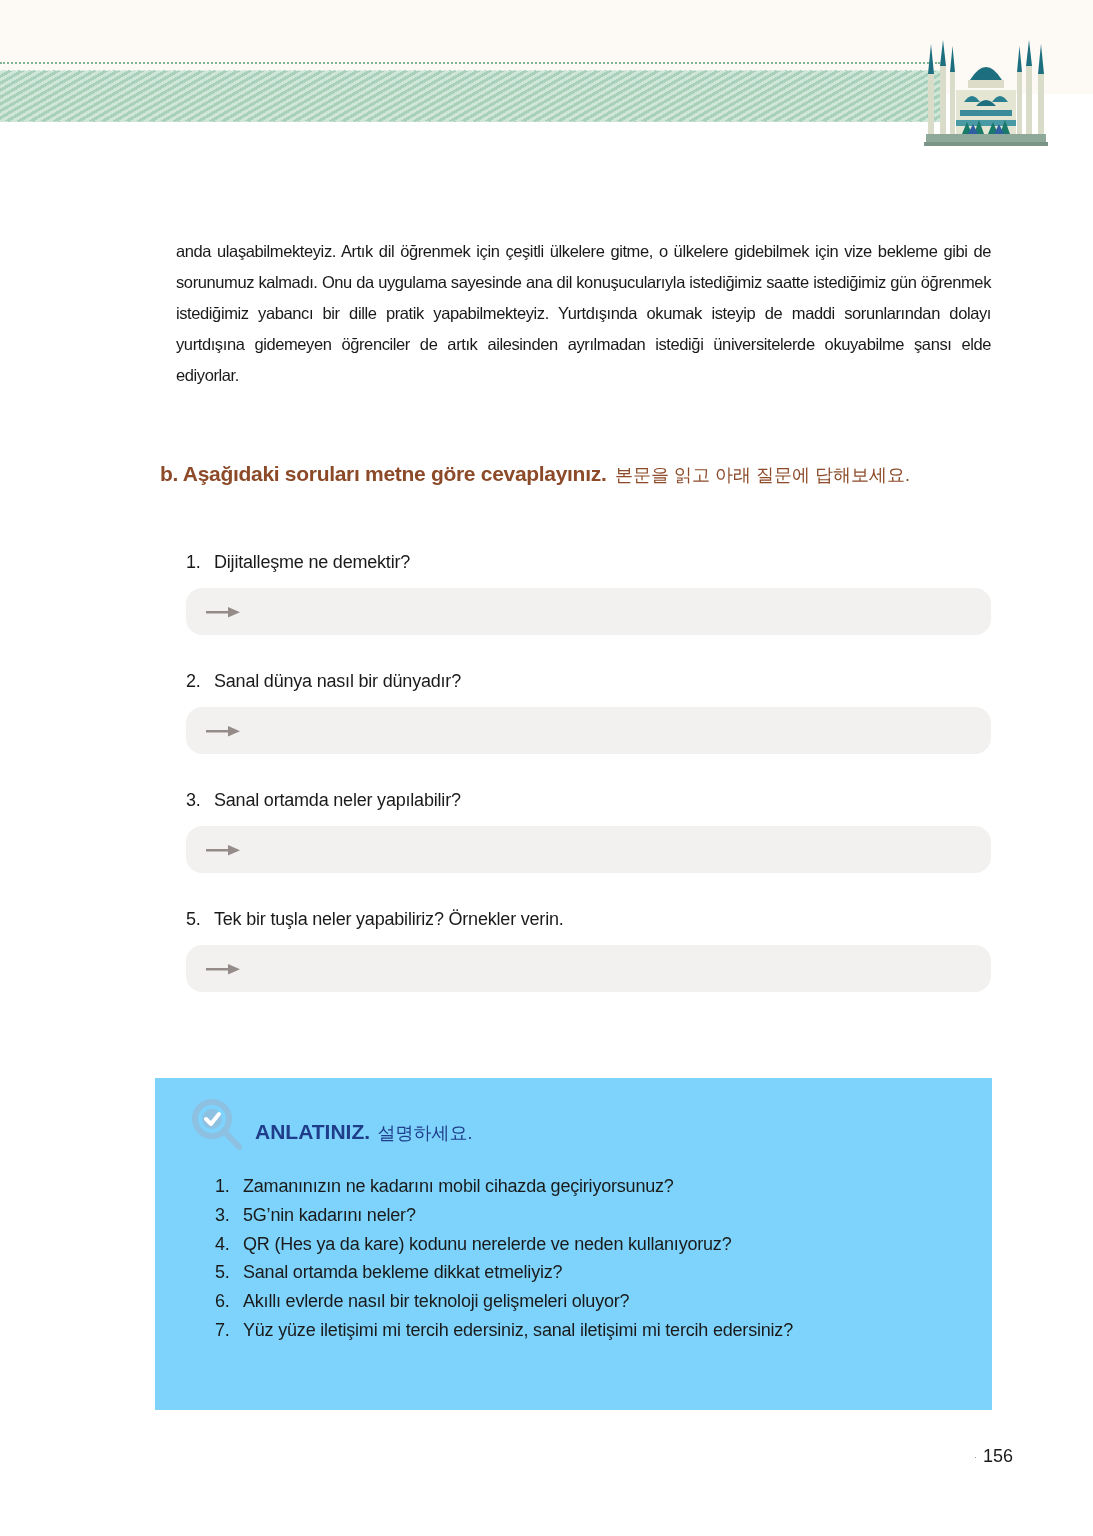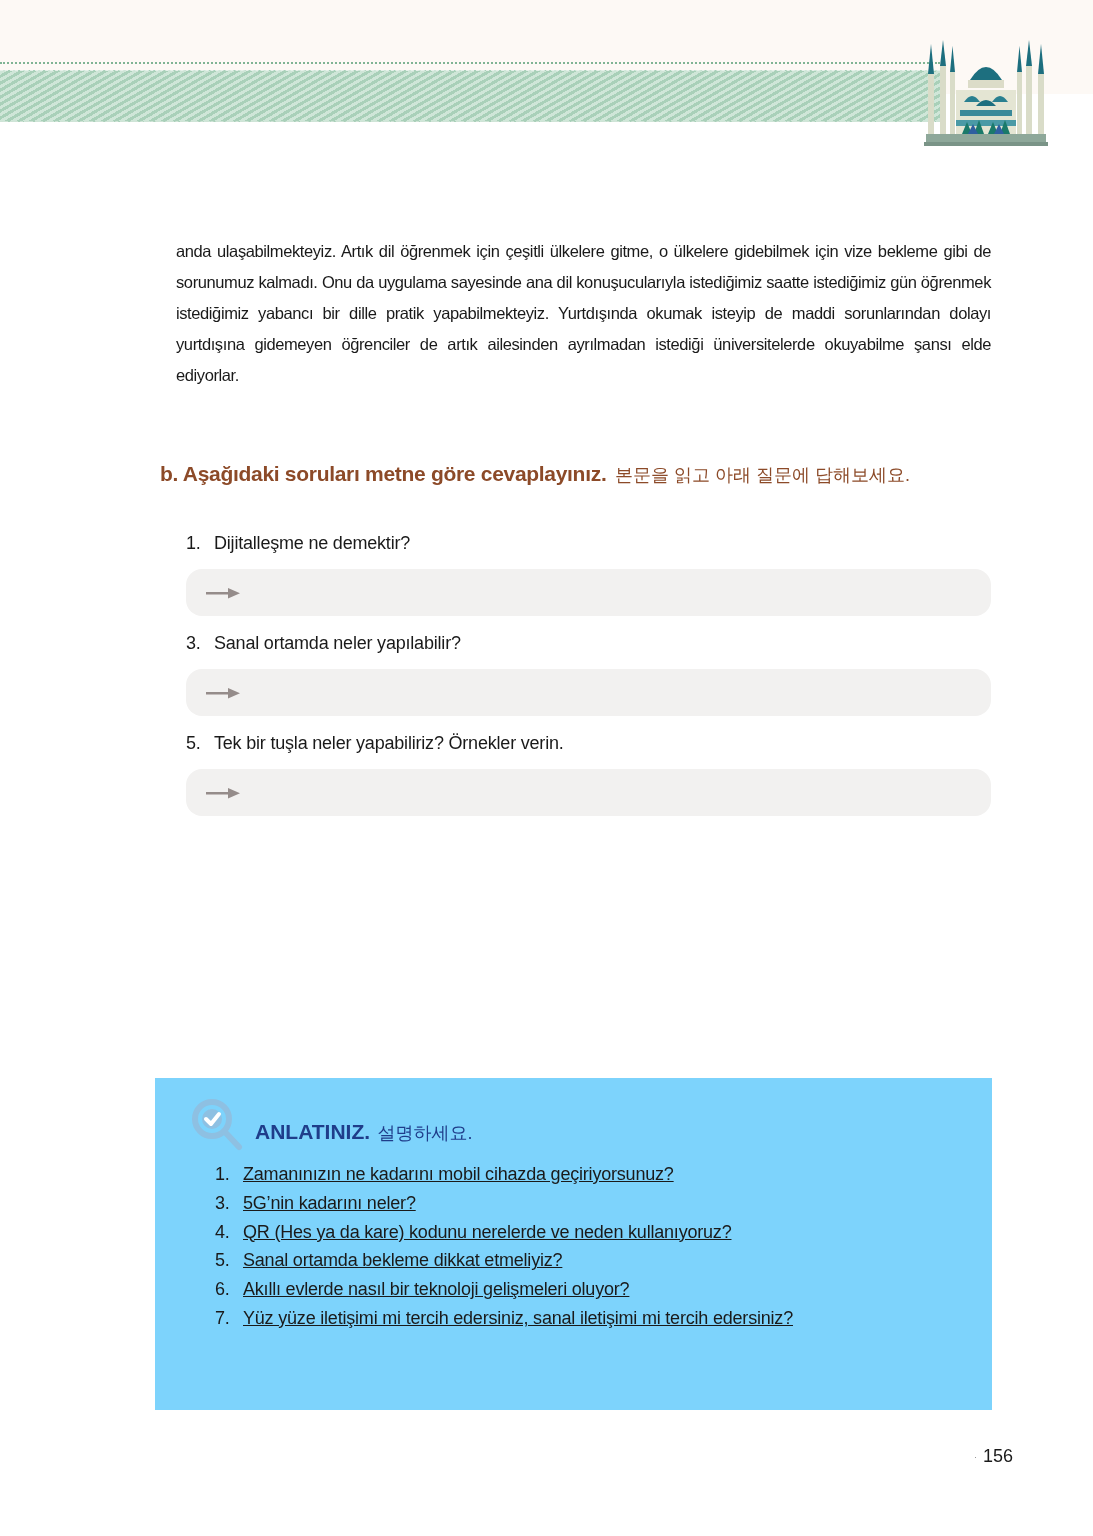--- a/index.html
+++ b/index.html
@@ -30,40 +30,40 @@
     letter-spacing: -0.4px; color: #1a1a1a;
   }
   .section-title {
     position: absolute; left: 160px; top: 462px; width: 840px;
     color: #8c4a28; white-space: nowrap;
   }
   .section-title .tr { font-weight: bold; font-size: 21px; letter-spacing: -0.3px; }
   .section-title .ko { font-size: 18px; margin-left: 4px; }
 
   .questions { position: absolute; left: 186px; top: 528px; width: 805px; }
-  .q-item { height: 100px; position: relative; }
+  .q-item { height: 100px; position: relative; margin-top: 19px; }
   .q-text { position: absolute; left: 0; top: 0; font-size: 18px; line-height: 30px; letter-spacing: -0.2px; }
   .q-text .num { display: inline-block; width: 28px; }
   .answer-box {
     position: absolute; left: 0; top: 41px; width: 805px; height: 47px;
     background: #f2f1f0; border-radius: 16px; cursor: text;
   }
   .arrow-icon { position: absolute; left: 20px; top: 18px; width: 34px; height: 12px; }
 
   .explain-box {
     position: absolute; left: 155px; top: 1078px; width: 837px; height: 332px;
     background: #7dd3fc;
   }
   .magnifier-icon { position: absolute; left: 35px; top: 19px; width: 56px; height: 56px; }
   .explain-title {
     position: absolute; left: 100px; top: 42px; white-space: nowrap;
   }
   .explain-title .tr { color: #1f3d8a; font-weight: bold; font-size: 21px; }
   .explain-title .ko { color: #1f3d8a; font-size: 18px; margin-left: 3px; }
-  .explain-list { position: absolute; left: 60px; top: 82px; margin: 0; padding: 0; list-style: none; text-decoration: underline; }
+  .explain-list { position: absolute; left: 60px; top: 94px; margin: 0; padding: 0; list-style: none; }
   .explain-list li { font-size: 18px; line-height: 28.8px; letter-spacing: -0.2px; white-space: nowrap; }
   .explain-list .num { display: inline-block; width: 28px; }
 
   .page-num { position: absolute; left: 974px; top: 1446px; font-size: 18px; color: #1a1a1a; }
   .page-num .dot { font-size: 9px; color: #888; margin-right: 6px; vertical-align: middle; }
 </style>
 </head>
 <body>
 
 <div class="top-band"></div>
@@ -125,20 +125,31 @@
     </div>
     <div class="answer-box">
       <svg class="arrow-icon" viewBox="0 0 34 12">
           <rect x="0" y="5" width="24" height="2.5" fill="#958c8a"></rect>
           <polygon points="22,1 34,6.2 22,11.4" fill="#958c8a"></polygon>
         </svg>
     </div>
   </div>
   <div class="q-item">
     <div class="q-text">
+      <span class="num">2.</span><span>Sanal dünya nasıl bir dünyadır?</span>
+    </div>
+    <div class="answer-box">
+      <svg class="arrow-icon" viewBox="0 0 34 12">
+          <rect x="0" y="5" width="24" height="2.5" fill="#958c8a"></rect>
+          <polygon points="22,1 34,6.2 22,11.4" fill="#958c8a"></polygon>
+        </svg>
+    </div>
+  </div>
+  <div class="q-item">
+    <div class="q-text">
       <span class="num">3.</span><span>Sanal ortamda neler yapılabilir?</span>
     </div>
     <div class="answer-box">
       <svg class="arrow-icon" viewBox="0 0 34 12">
           <rect x="0" y="5" width="24" height="2.5" fill="#958c8a"></rect>
           <polygon points="22,1 34,6.2 22,11.4" fill="#958c8a"></polygon>
         </svg>
     </div>
   </div>
   <div class="q-item">

